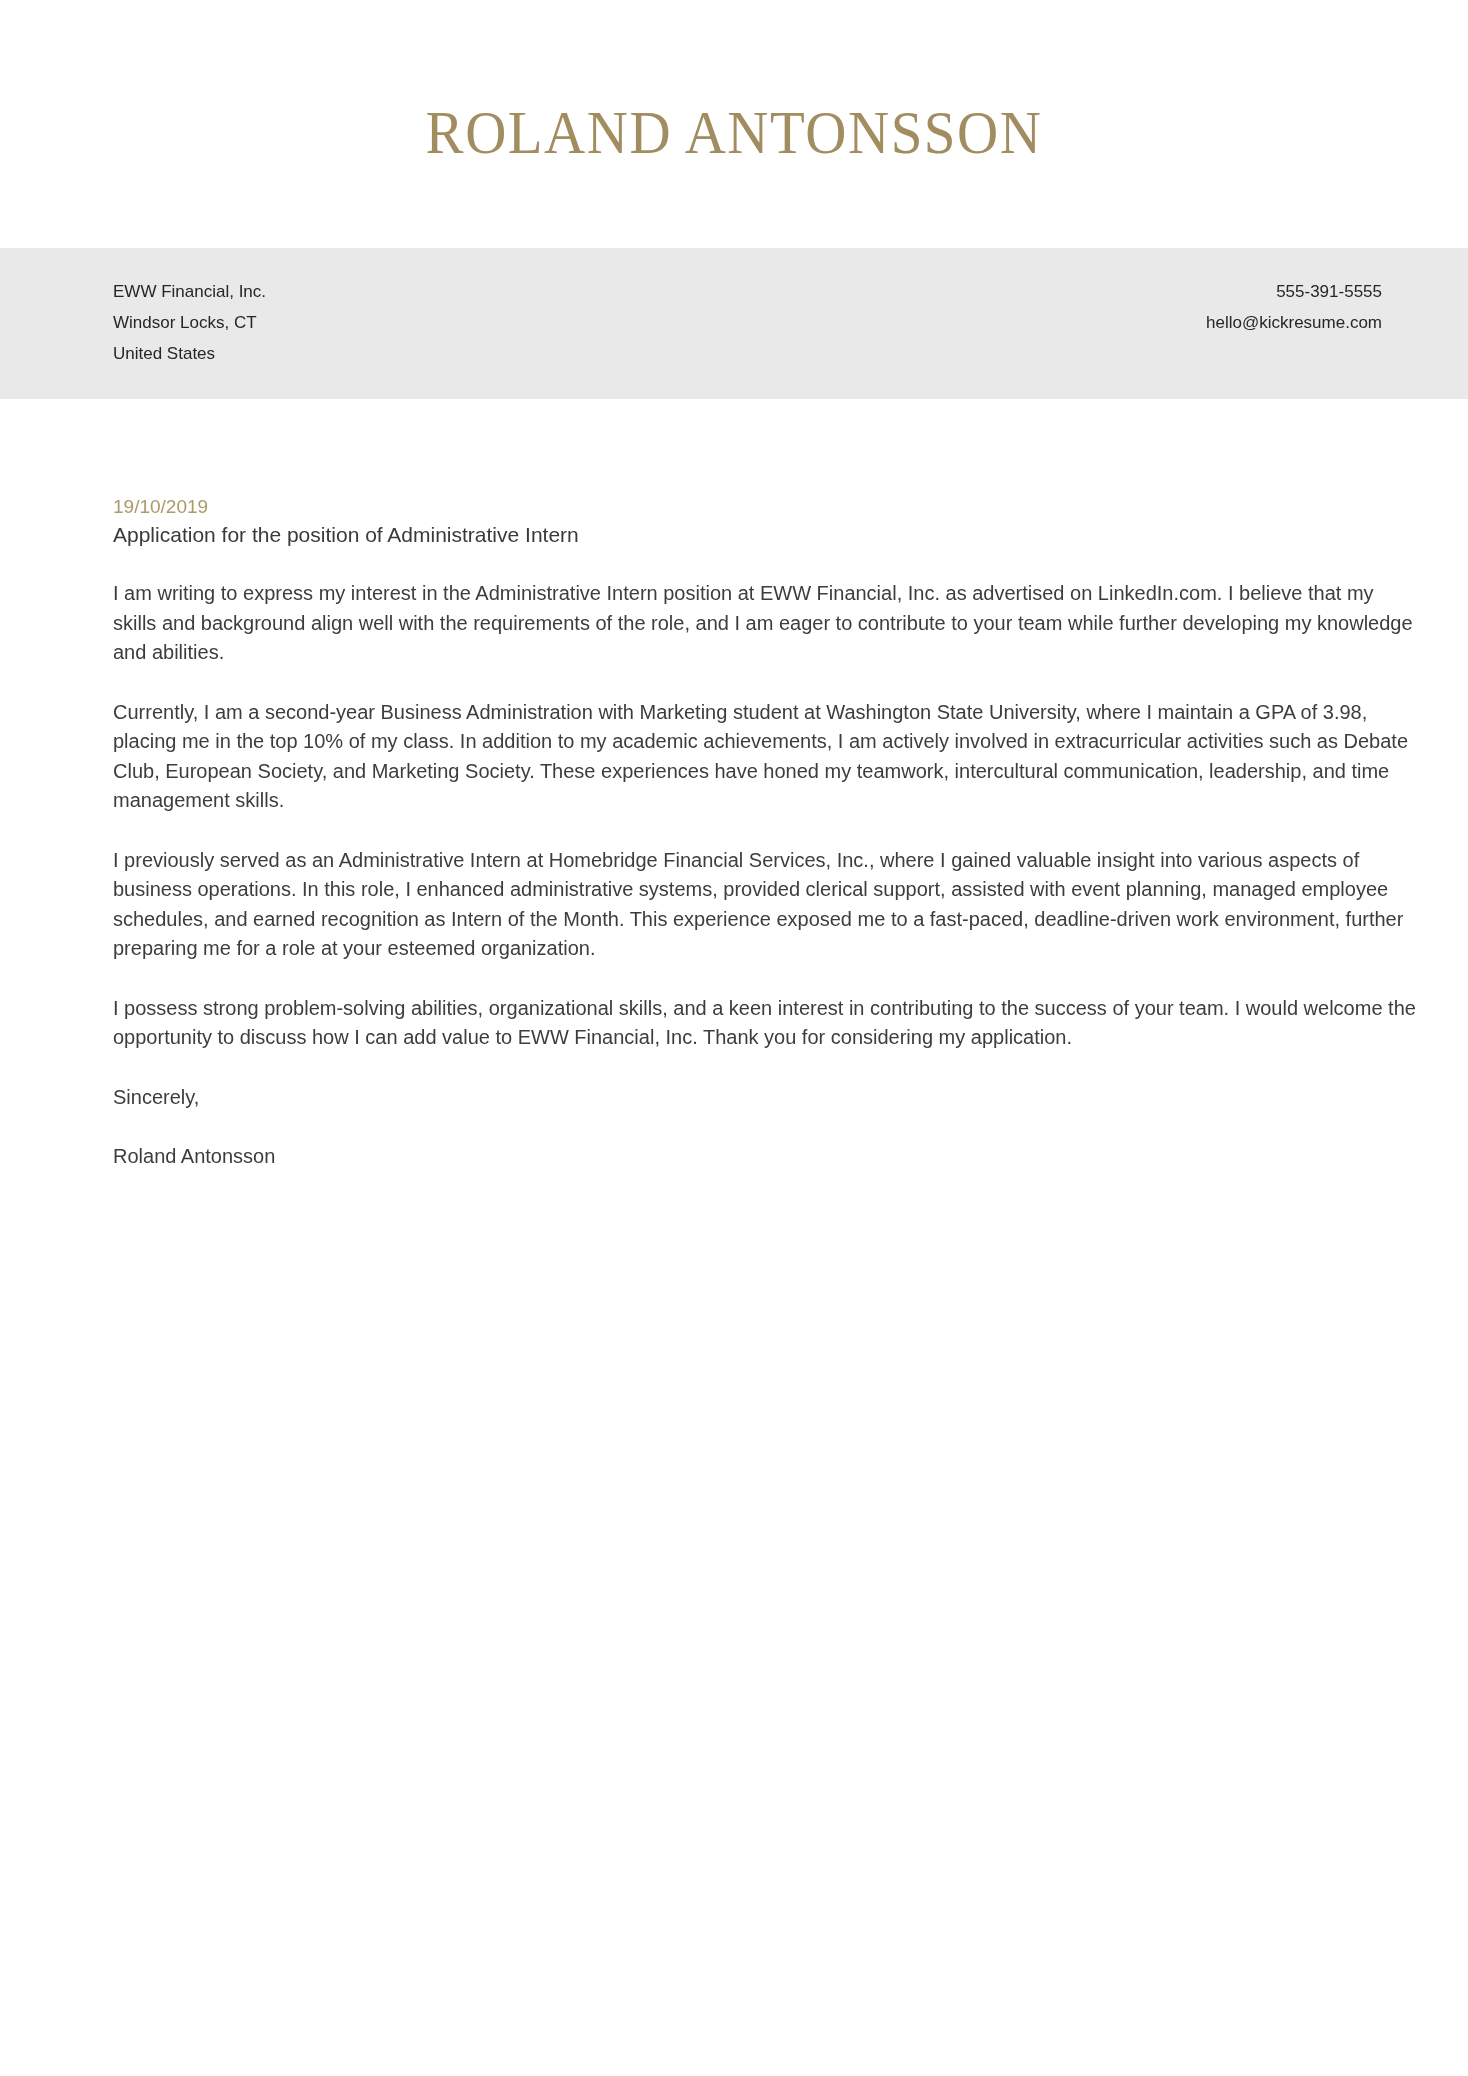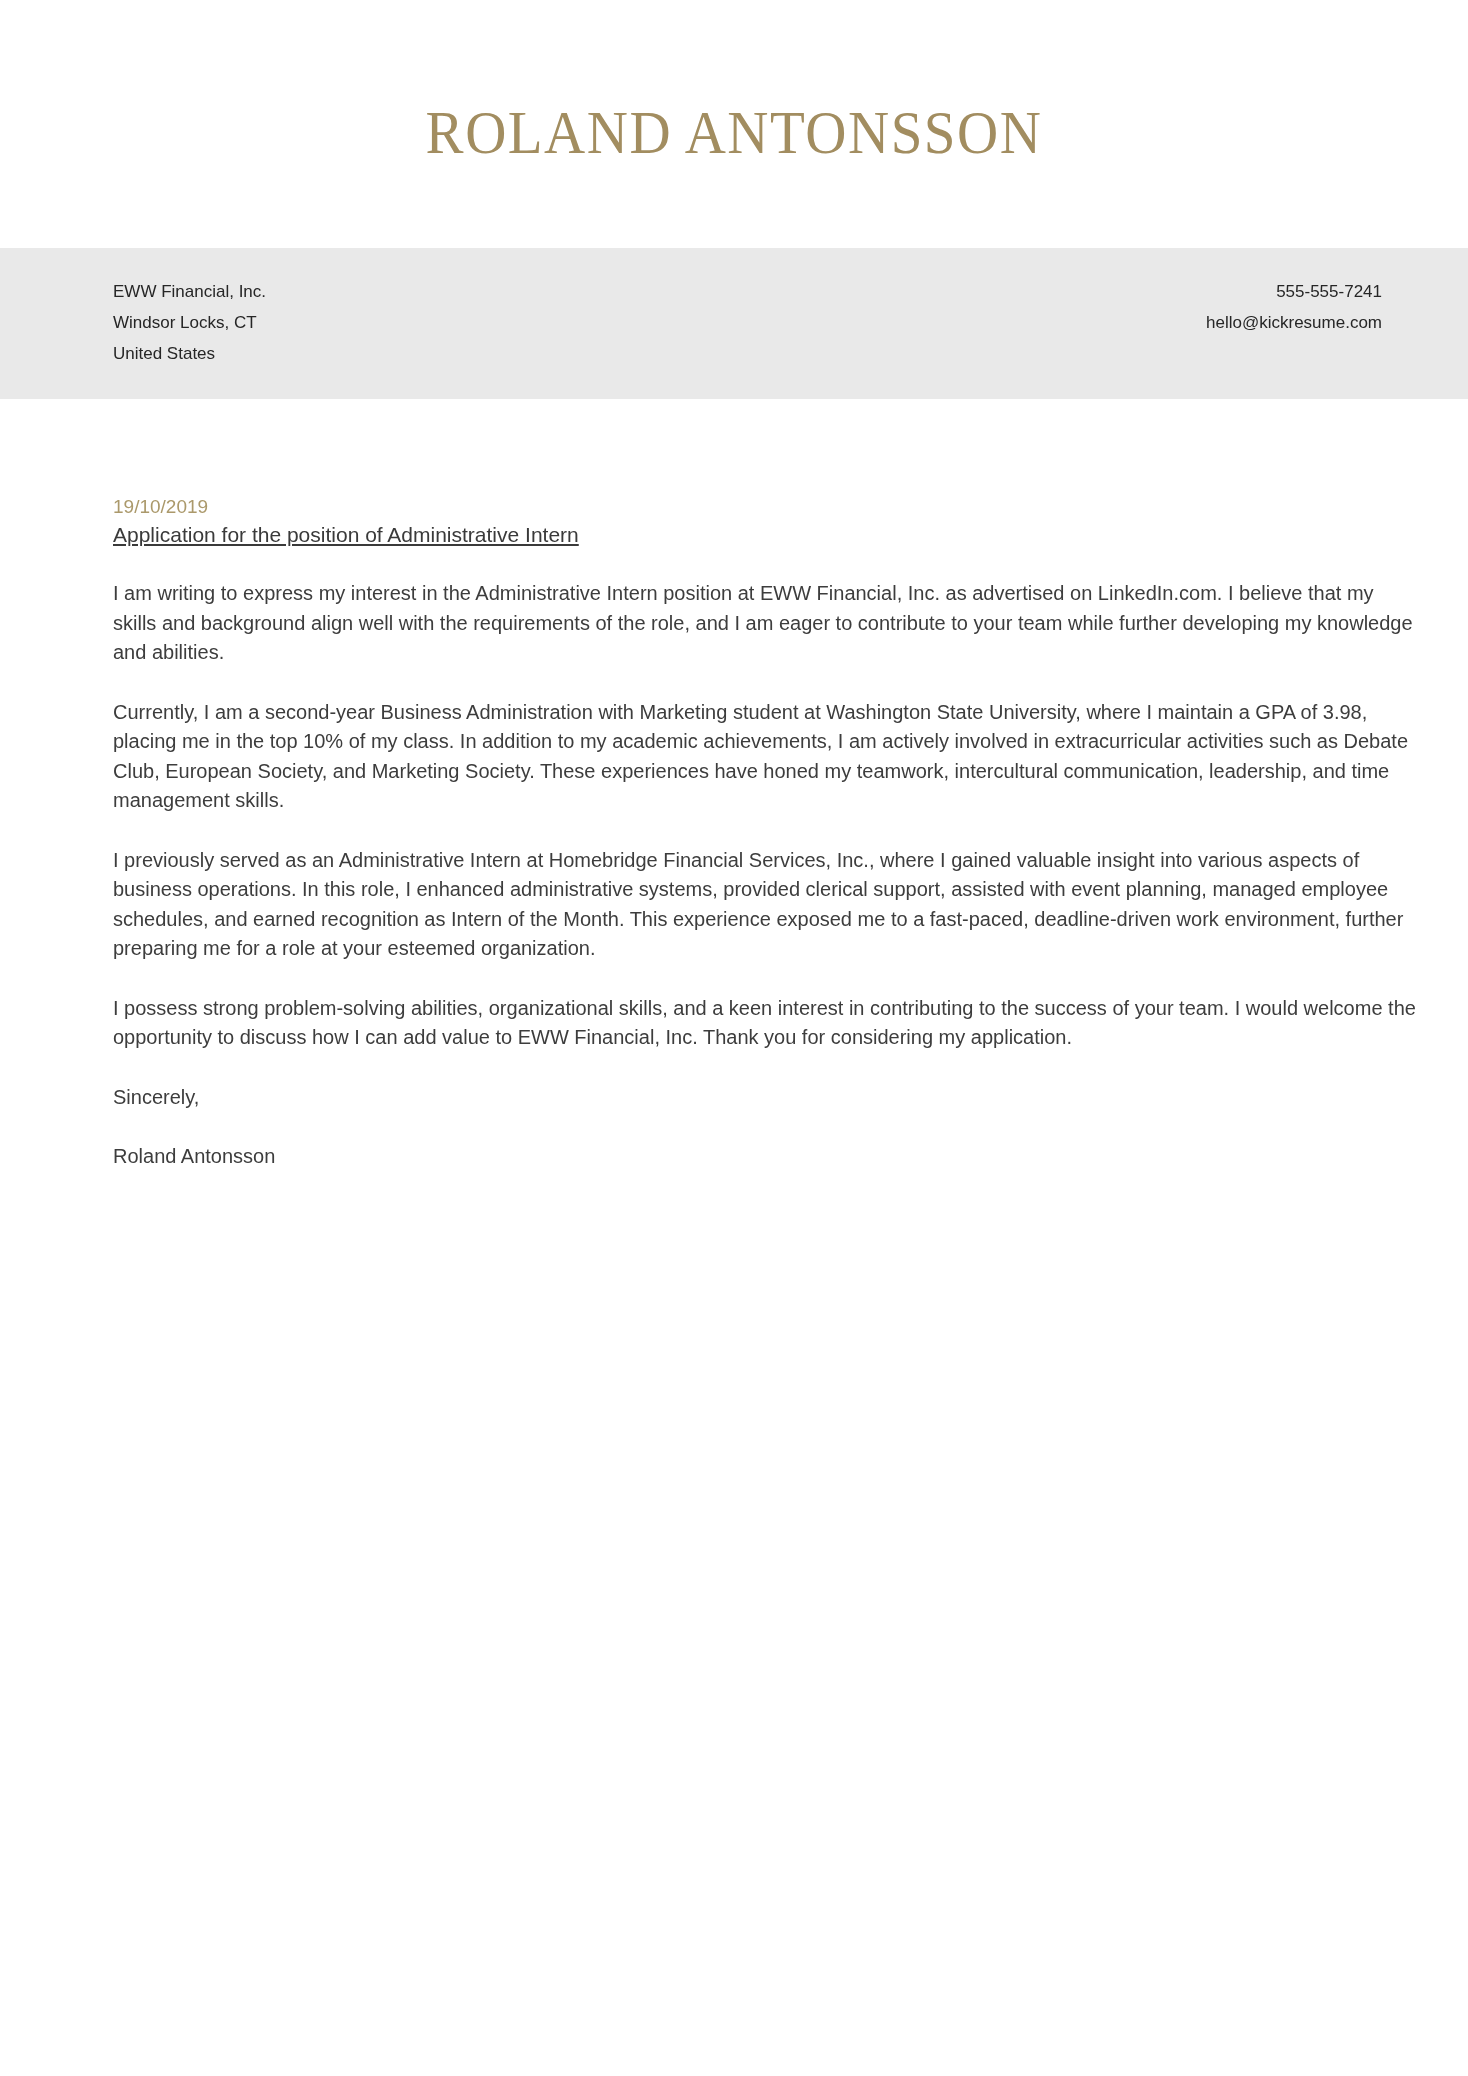--- a/index.html
+++ b/index.html
@@ -55,42 +55,41 @@
   .date {
     margin-top: 94px;
     font-size: 19px;
     line-height: 27px;
     color: #ab996b;
   }
   .subject {
     font-size: 21px;
     line-height: 29px;
     color: #3a3a3a;
-    text-decoration: underline;
   }
   .letter-body p { margin-top: 30px; }
   .signature { margin-top: 30px; }
 </style>
 </head>
 <body>
 
 <div class="page">
 
   <div class="header">
     <h1 class="applicant-name">ROLAND ANTONSSON</h1>
   </div>
 
   <div class="contact-band">
     <div class="contact-left">
       <div>EWW Financial, Inc.</div>
       <div>Windsor Locks, CT</div>
       <div>United States</div>
     </div>
     <div class="contact-right">
-      <div>555-555-7241</div>
+      <div>555-391-5555</div>
       <div>hello@kickresume.com</div>
     </div>
   </div>
 
   <div class="letter-body">
     <div class="date">19/10/2019</div>
     <div class="subject">Application for the position of Administrative Intern</div>
 
 
     <p>I am writing to express my interest in the Administrative Intern position at EWW Financial, Inc. as advertised on LinkedIn.com. I believe that my skills and background align well with the requirements of the role, and I am eager to contribute to your team while further developing my knowledge and abilities.</p>

